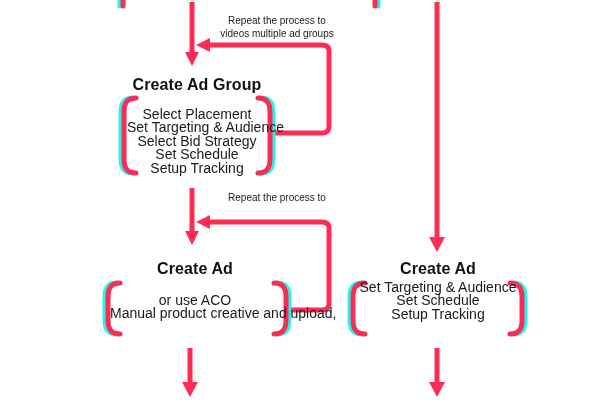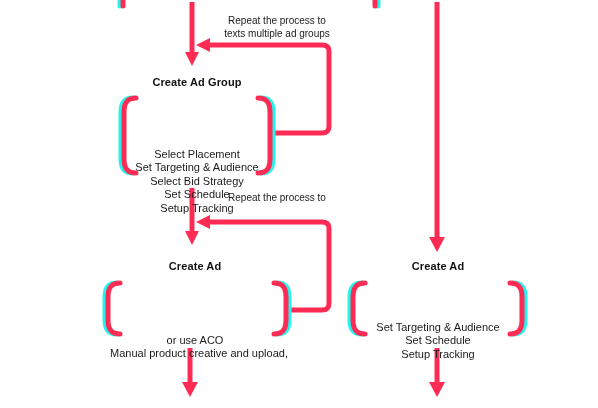--- a/index.html
+++ b/index.html
@@ -7,35 +7,34 @@
     width:598px;height:408px;
     background:#ffffff;
     font-family:"Liberation Sans", sans-serif;
     overflow:hidden;
   }
   #canvas{position:relative;width:598px;height:320px;}
   svg.layer{position:absolute;left:0;top:0;width:598px;height:408px;pointer-events:none;}
 
   .node-title{
     position:absolute;
-    font-size:11px;
+    font-size:16px;
     font-weight:bold;
     color:#111111;
     text-align:center;
     white-space:nowrap;
     letter-spacing:.1px;
   }
   .node-body{
     position:absolute;
-    font-size:11px;
+    font-size:14px;
     color:#1a1a1a;
     text-align:center;
     line-height:13.4px;
     white-space:nowrap;
-    margin-top:40px;
   }
   .loop-label{
     position:absolute;
     font-size:10px;
     color:#1a1a1a;
     text-align:center;
     line-height:13px;
     white-space:nowrap;
   }
 </style>
@@ -114,21 +113,21 @@
     </g>
     <g>
       <line x1="437" y1="348" x2="437" y2="385" stroke="#FE2C55" stroke-width="5"></line>
       <polygon points="437,397 429,382 445,382" fill="#FE2C55"></polygon>
     </g>
 
   </svg>
 
   <div class="loop-label" style="left:211px;top:14px;width:132px;">
     <div>Repeat the process to</div>
-    <div>texts multiple ad groups</div>
+    <div>videos multiple ad groups</div>
   </div>
 
   <div class="node-title" style="left:127px;top:76px;width:140px;">Create Ad Group</div>
   <div class="node-body" style="left:127px;top:108px;width:140px;">
     <div>Select Placement</div>
     <div>Set Targeting &amp; Audience</div>
     <div>Select Bid Strategy</div>
     <div>Set Schedule</div>
     <div>Setup Tracking</div>
   </div>

